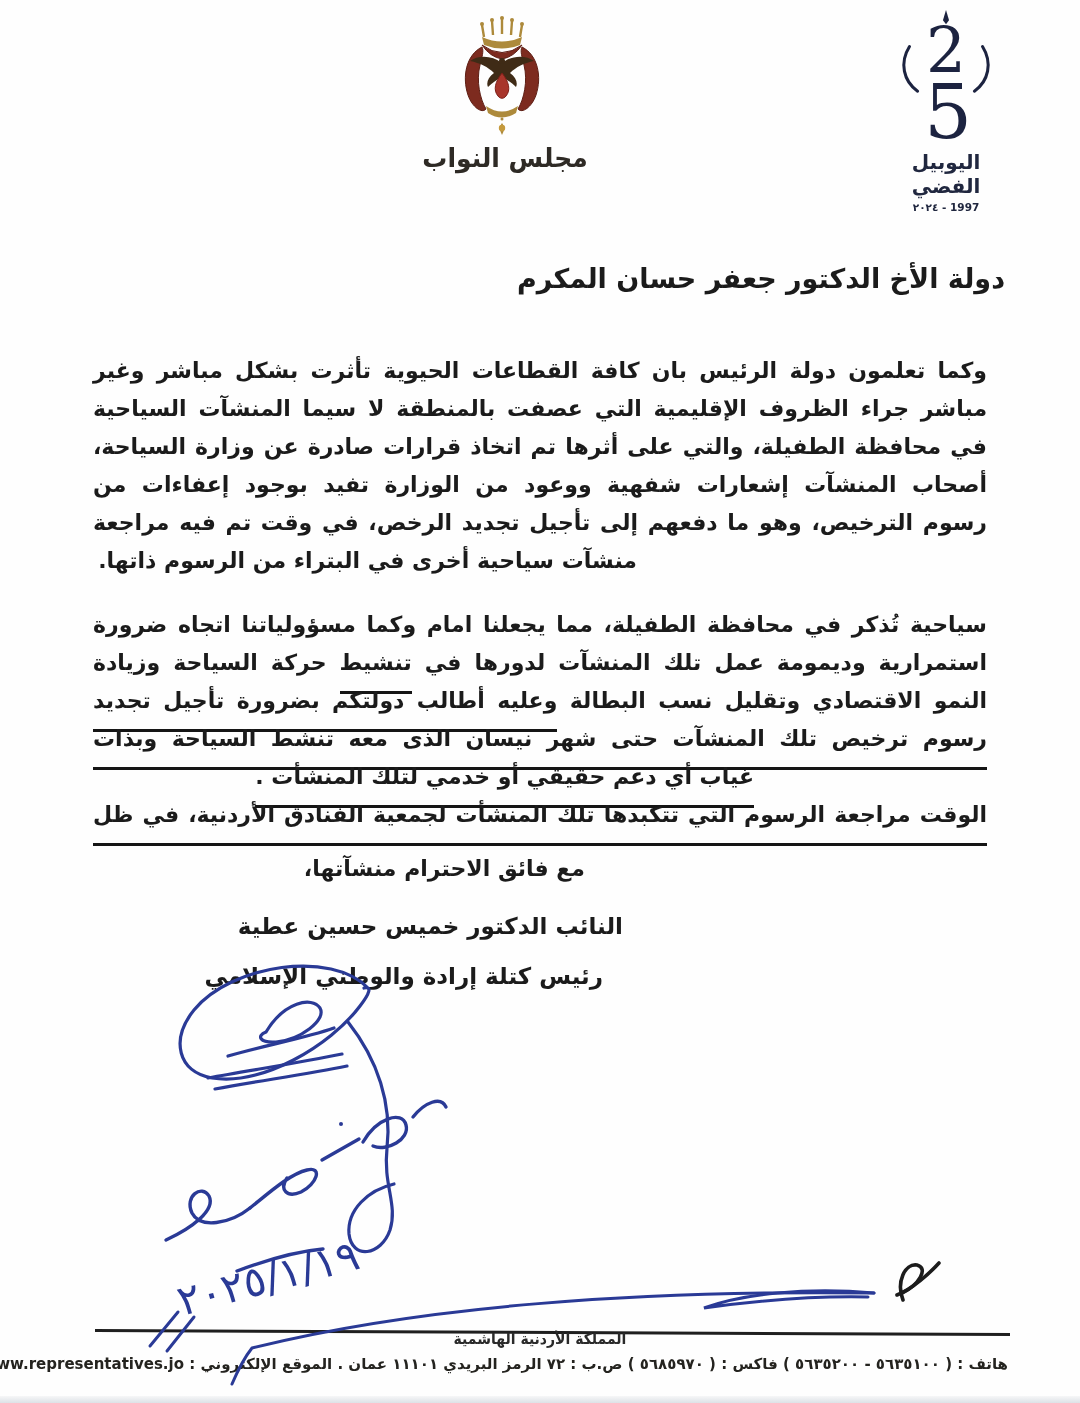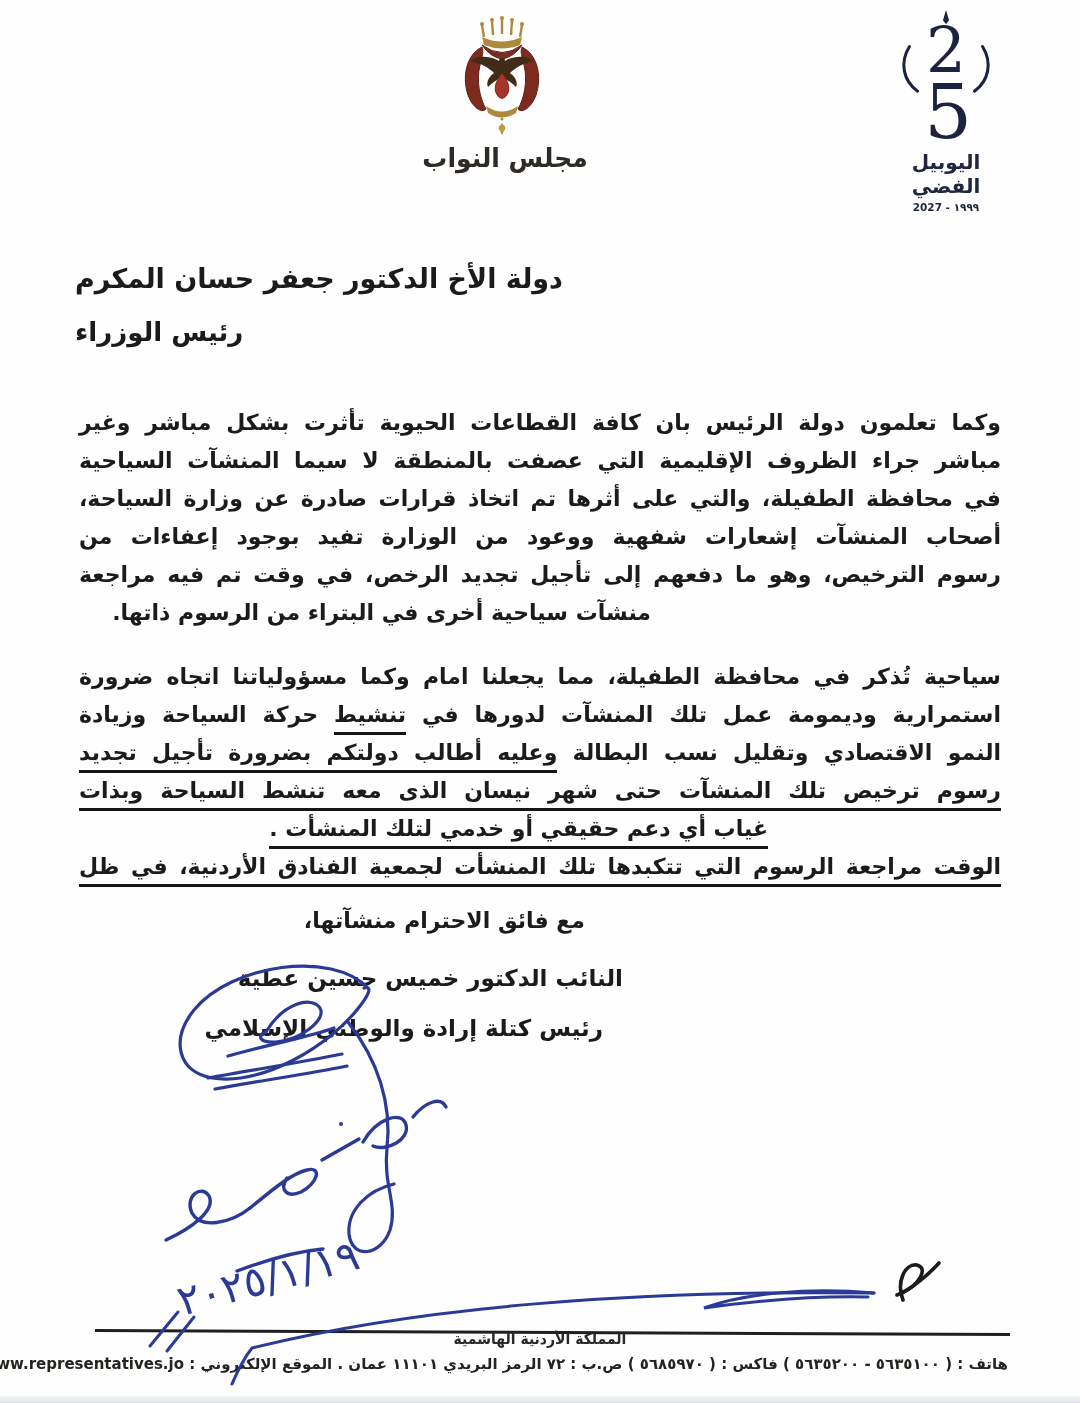--- a/index.html
+++ b/index.html
@@ -23,35 +23,35 @@
   .jubilee-mark{width:110px;height:142px;margin:0 auto;display:block;}
   .jubilee-title{font-size:20px;font-weight:bold;direction:rtl;margin-top:0px;color:#20273f;}
   .jubilee-years{font-size:10.5px;letter-spacing:2px;direction:ltr;margin-top:3px;color:#20273f;font-weight:bold;}
   
   .letter{
     position:relative;
     margin:0 75px;
     direction:rtl;
     font-weight:bold;
   }
-  .recipient{ text-align:left; margin-top:258px; }
+  .recipient{ text-align:right; margin-top:258px; }
   .recipient .r1{font-size:27px;line-height:42px;}
   .recipient .r2{font-size:26px;line-height:40px;margin-top:12px;}
-  .para{margin:4px;}
+  .para{margin:18px;}
   .para1{margin-top:52px;}
   .para2{margin-top:26px;}
   .bline{
     font-size:22px;line-height:38px;
     text-align:justify;text-align-last:justify;
     white-space:nowrap;
   }
   .lastline{text-align:right;text-align-last:right;}
   .p1last{margin-left:0;margin-right:350px;}
   .p2last{margin-right:233px;}
-  .u{border-bottom:3px solid #151515;padding-bottom:5px;}
+  .u{border-bottom:3px solid #151515;padding-bottom:16px;}
   .salutation{margin:20px 420px 0 0;font-size:22px;line-height:30px;white-space:nowrap;text-align:right;}
   .signer-name{margin:26px 382px 0 0;font-size:23px;line-height:32px;white-space:nowrap;text-align:right;}
   .signer-title{margin:18px 402px 0 0;font-size:23px;line-height:32px;white-space:nowrap;text-align:right;}
   
   .footer-rule{
     position:absolute;left:95px;right:70px;top:1329px;height:2.5px;
     background:#1f1f1f;transform:rotate(0.25deg);transform-origin:left center;
   }
   .kingdom{
     position:absolute;top:1331px;left:0;right:0;text-align:center;
@@ -115,29 +115,28 @@
 
     <div class="jubilee">
       <svg class="jubilee-mark" viewBox="0 0 100 140">
         <path d="M50 2 L53 12 L50 16 L47 12 Z" fill="#1c2340"></path>
         <path d="M14 38 C4 54 8 72 22 82" fill="none" stroke="#1c2340" stroke-width="3" stroke-linecap="round"></path>
         <path d="M86 38 C96 54 92 72 78 82" fill="none" stroke="#1c2340" stroke-width="3" stroke-linecap="round"></path>
         <text x="50" y="64" text-anchor="middle" font-family="DejaVu Serif, serif" font-size="62" fill="#1c2340">2</text>
         <text x="52" y="128" text-anchor="middle" font-family="DejaVu Serif, serif" font-size="74" fill="#1c2340">5</text>
       </svg>
       <div class="jubilee-title">اليوبيل الفضي</div>
-      <div class="jubilee-years">2027 - ١٩٩٩</div>
+      <div class="jubilee-years">٢٠٢٤ - 1997</div>
     </div>
   </div>
 
   <div class="letter">
 
     <div class="recipient">
       <div class="r1">دولة الأخ الدكتور جعفر حسان المكرم</div>
-      <div class="r2">رئيس الوزراء</div>
     </div>
 
     <div class="para para1">
       <div class="bline"><span>وكما تعلمون دولة الرئيس بان كافة القطاعات الحيوية تأثرت بشكل مباشر وغير</span></div>
       <div class="bline"><span>مباشر جراء الظروف الإقليمية التي عصفت بالمنطقة لا سيما المنشآت السياحية</span></div>
       <div class="bline"><span>في محافظة الطفيلة، والتي على أثرها تم اتخاذ قرارات صادرة عن وزارة السياحة،</span></div>
       <div class="bline"><span>أصحاب المنشآت إشعارات شفهية ووعود من الوزارة تفيد بوجود إعفاءات من</span></div>
       <div class="bline"><span>رسوم الترخيص، وهو ما دفعهم إلى تأجيل تجديد الرخص، في وقت تم فيه مراجعة</span></div>
       <div class="bline lastline p1last"><span>منشآت سياحية أخرى في البتراء من الرسوم ذاتها.</span></div>
     </div>

